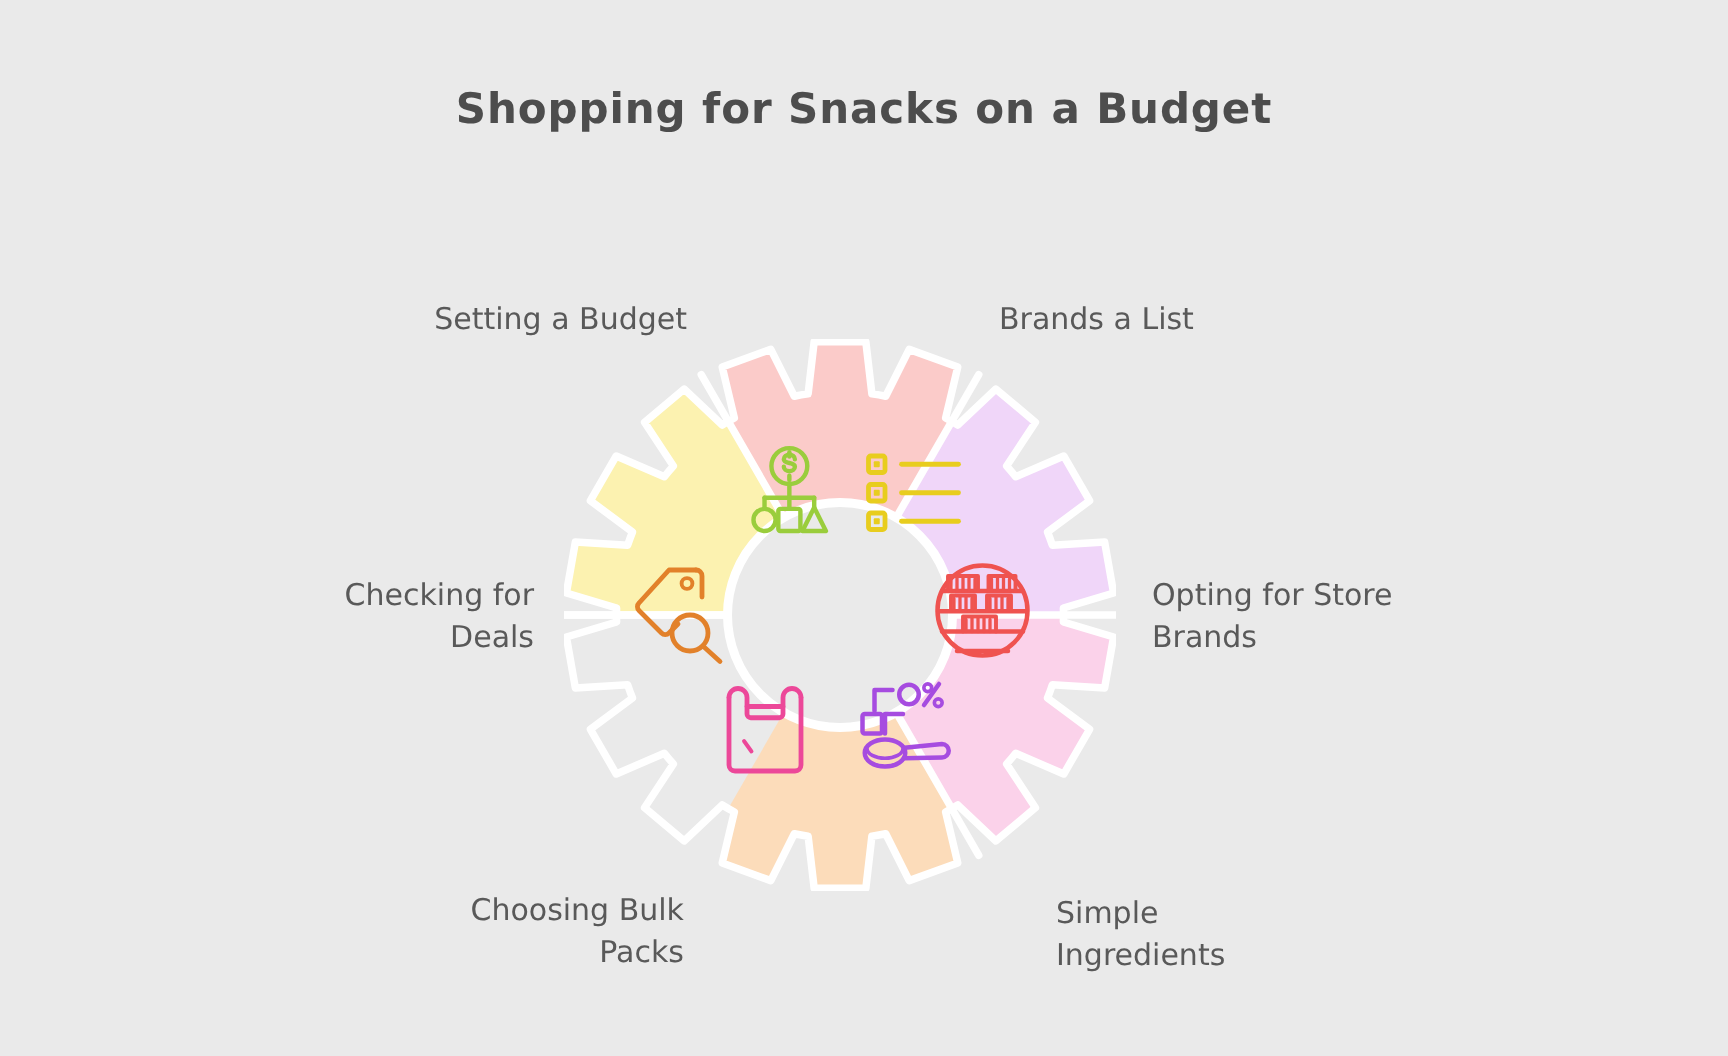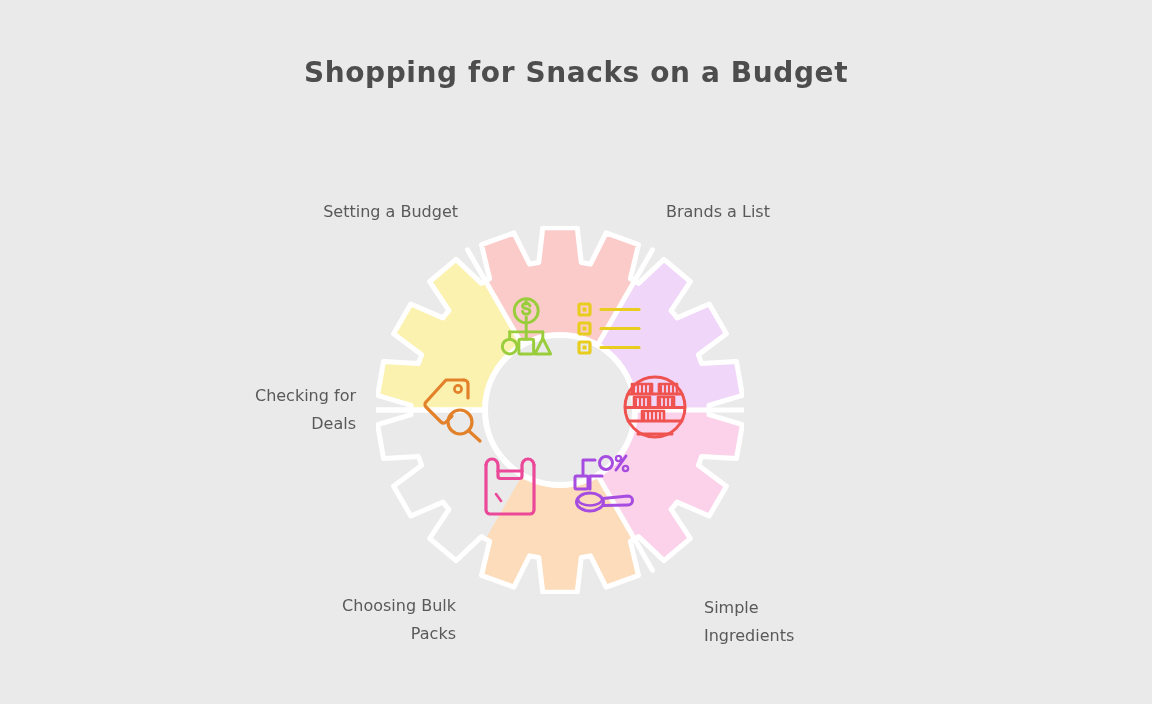--- a/index.html
+++ b/index.html
@@ -24,21 +24,21 @@
 
   #wheel {
     position:absolute;
     left:376px; top:226px;
     width:368px; height:368px;
   }
 
   .label {
     position:absolute;
     font-family:"DejaVu Sans", sans-serif;
-    font-size:16px;
+    font-size:20px;
     line-height:28px;
     color:#595959;
     white-space:pre-line;
   }
   .lbl-budget   { left:160px;  top:198px; width:298px; text-align:right; }
   .lbl-list     { left:666px;  top:198px; width:320px; text-align:left;  }
   .lbl-store    { left:768px;  top:382px; width:260px; text-align:left;  }
   .lbl-deals    { left:120px;  top:382px; width:236px; text-align:right; }
   .lbl-bulk     { left:200px;  top:592px; width:256px; text-align:right; }
   .lbl-simple   { left:704px;  top:594px; width:280px; text-align:left;  }
@@ -195,20 +195,22 @@
       <path d="M40,4 L22,4 L2,26 a3.5,3.5 0 0,0 0,5 L17,46 a3.5,3.5 0 0,0 5,0 L28,40"></path>
       <path d="M40,4 a4,4 0 0,1 4,4 L44,22"></path>
       <circle cx="34" cy="13" r="3.6" stroke-width="2.6"></circle>
       <circle cx="36" cy="46" r="12"></circle>
       <line x1="45" y1="55" x2="56" y2="65"></line>
     </g>
   </svg>
 
   <div class="label lbl-budget">Setting a Budget</div>
   <div class="label lbl-list">Brands a List</div>
+  <div class="label lbl-store">Opting for Store
+Brands</div>
   <div class="label lbl-simple">Simple
 Ingredients</div>
   <div class="label lbl-bulk">Choosing Bulk
 Packs</div>
   <div class="label lbl-deals">Checking for
 Deals</div>
 
 </div>
 
 </body></html>

